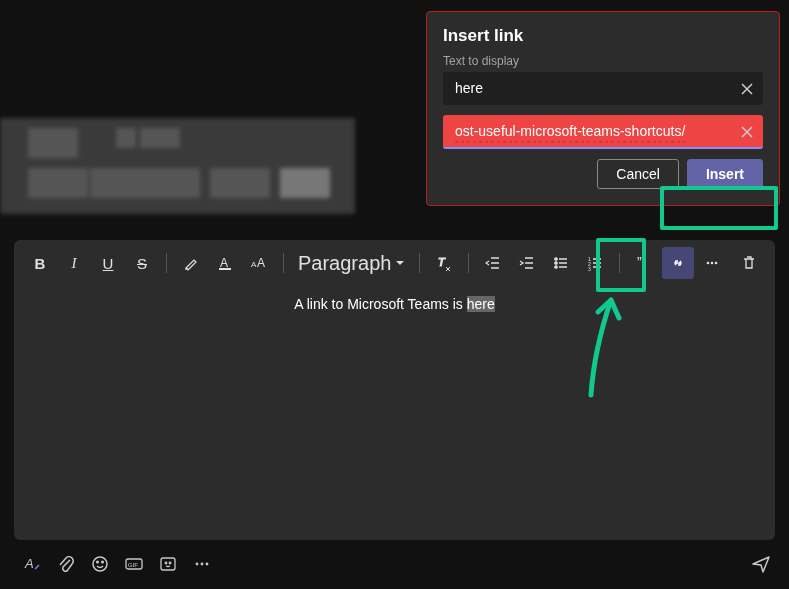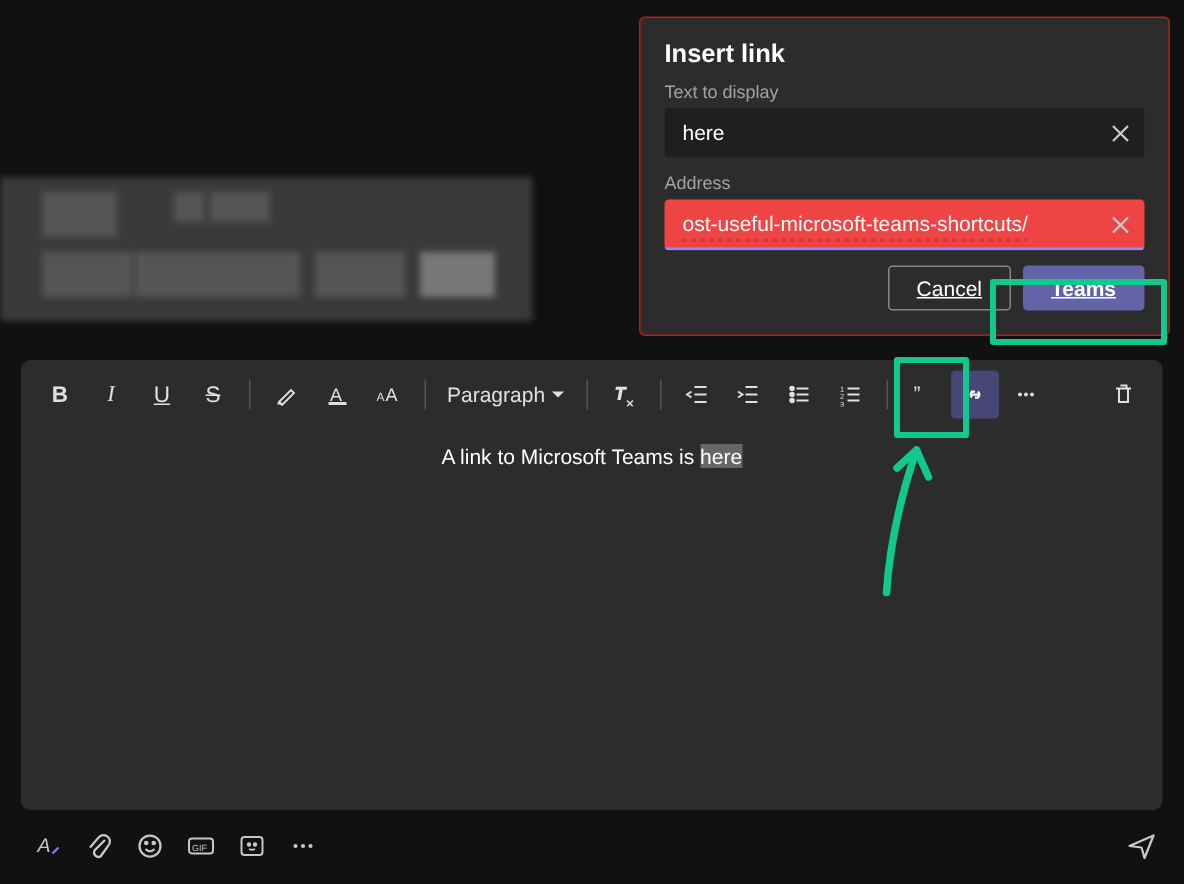--- a/index.html
+++ b/index.html
@@ -96,21 +96,20 @@
     width: 16px; height: 16px;
     color: #ccc;
     cursor: pointer;
     display: flex; align-items:center; justify-content:center;
   }
   .dialog-buttons {
     display: flex;
     justify-content: flex-end;
     gap: 8px;
     margin-top: 6px;
-    text-decoration: underline;
   }
   .btn {
     padding: 6px 18px;
     font-size: 14px;
     border-radius: 3px;
     cursor: pointer;
   }
   .btn-cancel {
     background: transparent;
     border: 1px solid #888;
@@ -162,21 +161,21 @@
   .tbtn.active { background: #464775; }
   .tbtn svg { width: 16px; height: 16px; }
   .divider {
     width: 1px; height: 20px;
     background: #555;
     margin: 0 6px;
   }
   .paragraph-select {
     display: flex; align-items:center;
     color: #e0e0e0;
-    font-size: 14px;
+    font-size: 20px;
     padding: 0 6px;
     gap: 4px;
     cursor: pointer;
     height: 32px;
   }
   .paragraph-select svg { width:10px; height:10px; }
   .toolbar-spacer { flex: 1; }
 
   .editor {
     flex: 1;
@@ -239,34 +238,33 @@
   <label class="field-label">Text to display</label>
   <div class="input-wrap">
     <input type="text" value="here" style="">
     <span class="clear-x">
       <svg viewBox="0 0 16 16" stroke="#ccc" stroke-width="1.5" fill="none">
           <path d="M3 3 L13 13 M13 3 L3 13"></path>
         </svg>
     </span>
   </div>
 
-  <label class="field-label">Address</label>
   <div class="input-wrap active">
     <input type="text" value="ost-useful-microsoft-teams-shortcuts/" style="">
     <div class="spell-underline"></div>
     <span class="clear-x">
       <svg viewBox="0 0 16 16" stroke="#ccc" stroke-width="1.5" fill="none">
           <path d="M3 3 L13 13 M13 3 L3 13"></path>
         </svg>
     </span>
   </div>
 
   <div class="dialog-buttons">
     <button class="btn btn-cancel">Cancel</button>
-    <button class="btn btn-insert">Teams</button>
+    <button class="btn btn-insert">Insert</button>
   </div>
 </div>
 
 <div class="insert-highlight insert-hl-1"></div>
 <div class="insert-highlight link-hl"></div>
 
 <svg class="arrow" viewBox="0 0 60 110">
   <defs></defs>
   <path d="M15 105 Q 18 60 35 10" stroke="#11c98e" stroke-width="5" fill="none" stroke-linecap="round"></path>
   <path d="M35 10 L22 22 M35 10 L43 28" stroke="#11c98e" stroke-width="5" fill="none" stroke-linecap="round"></path>

